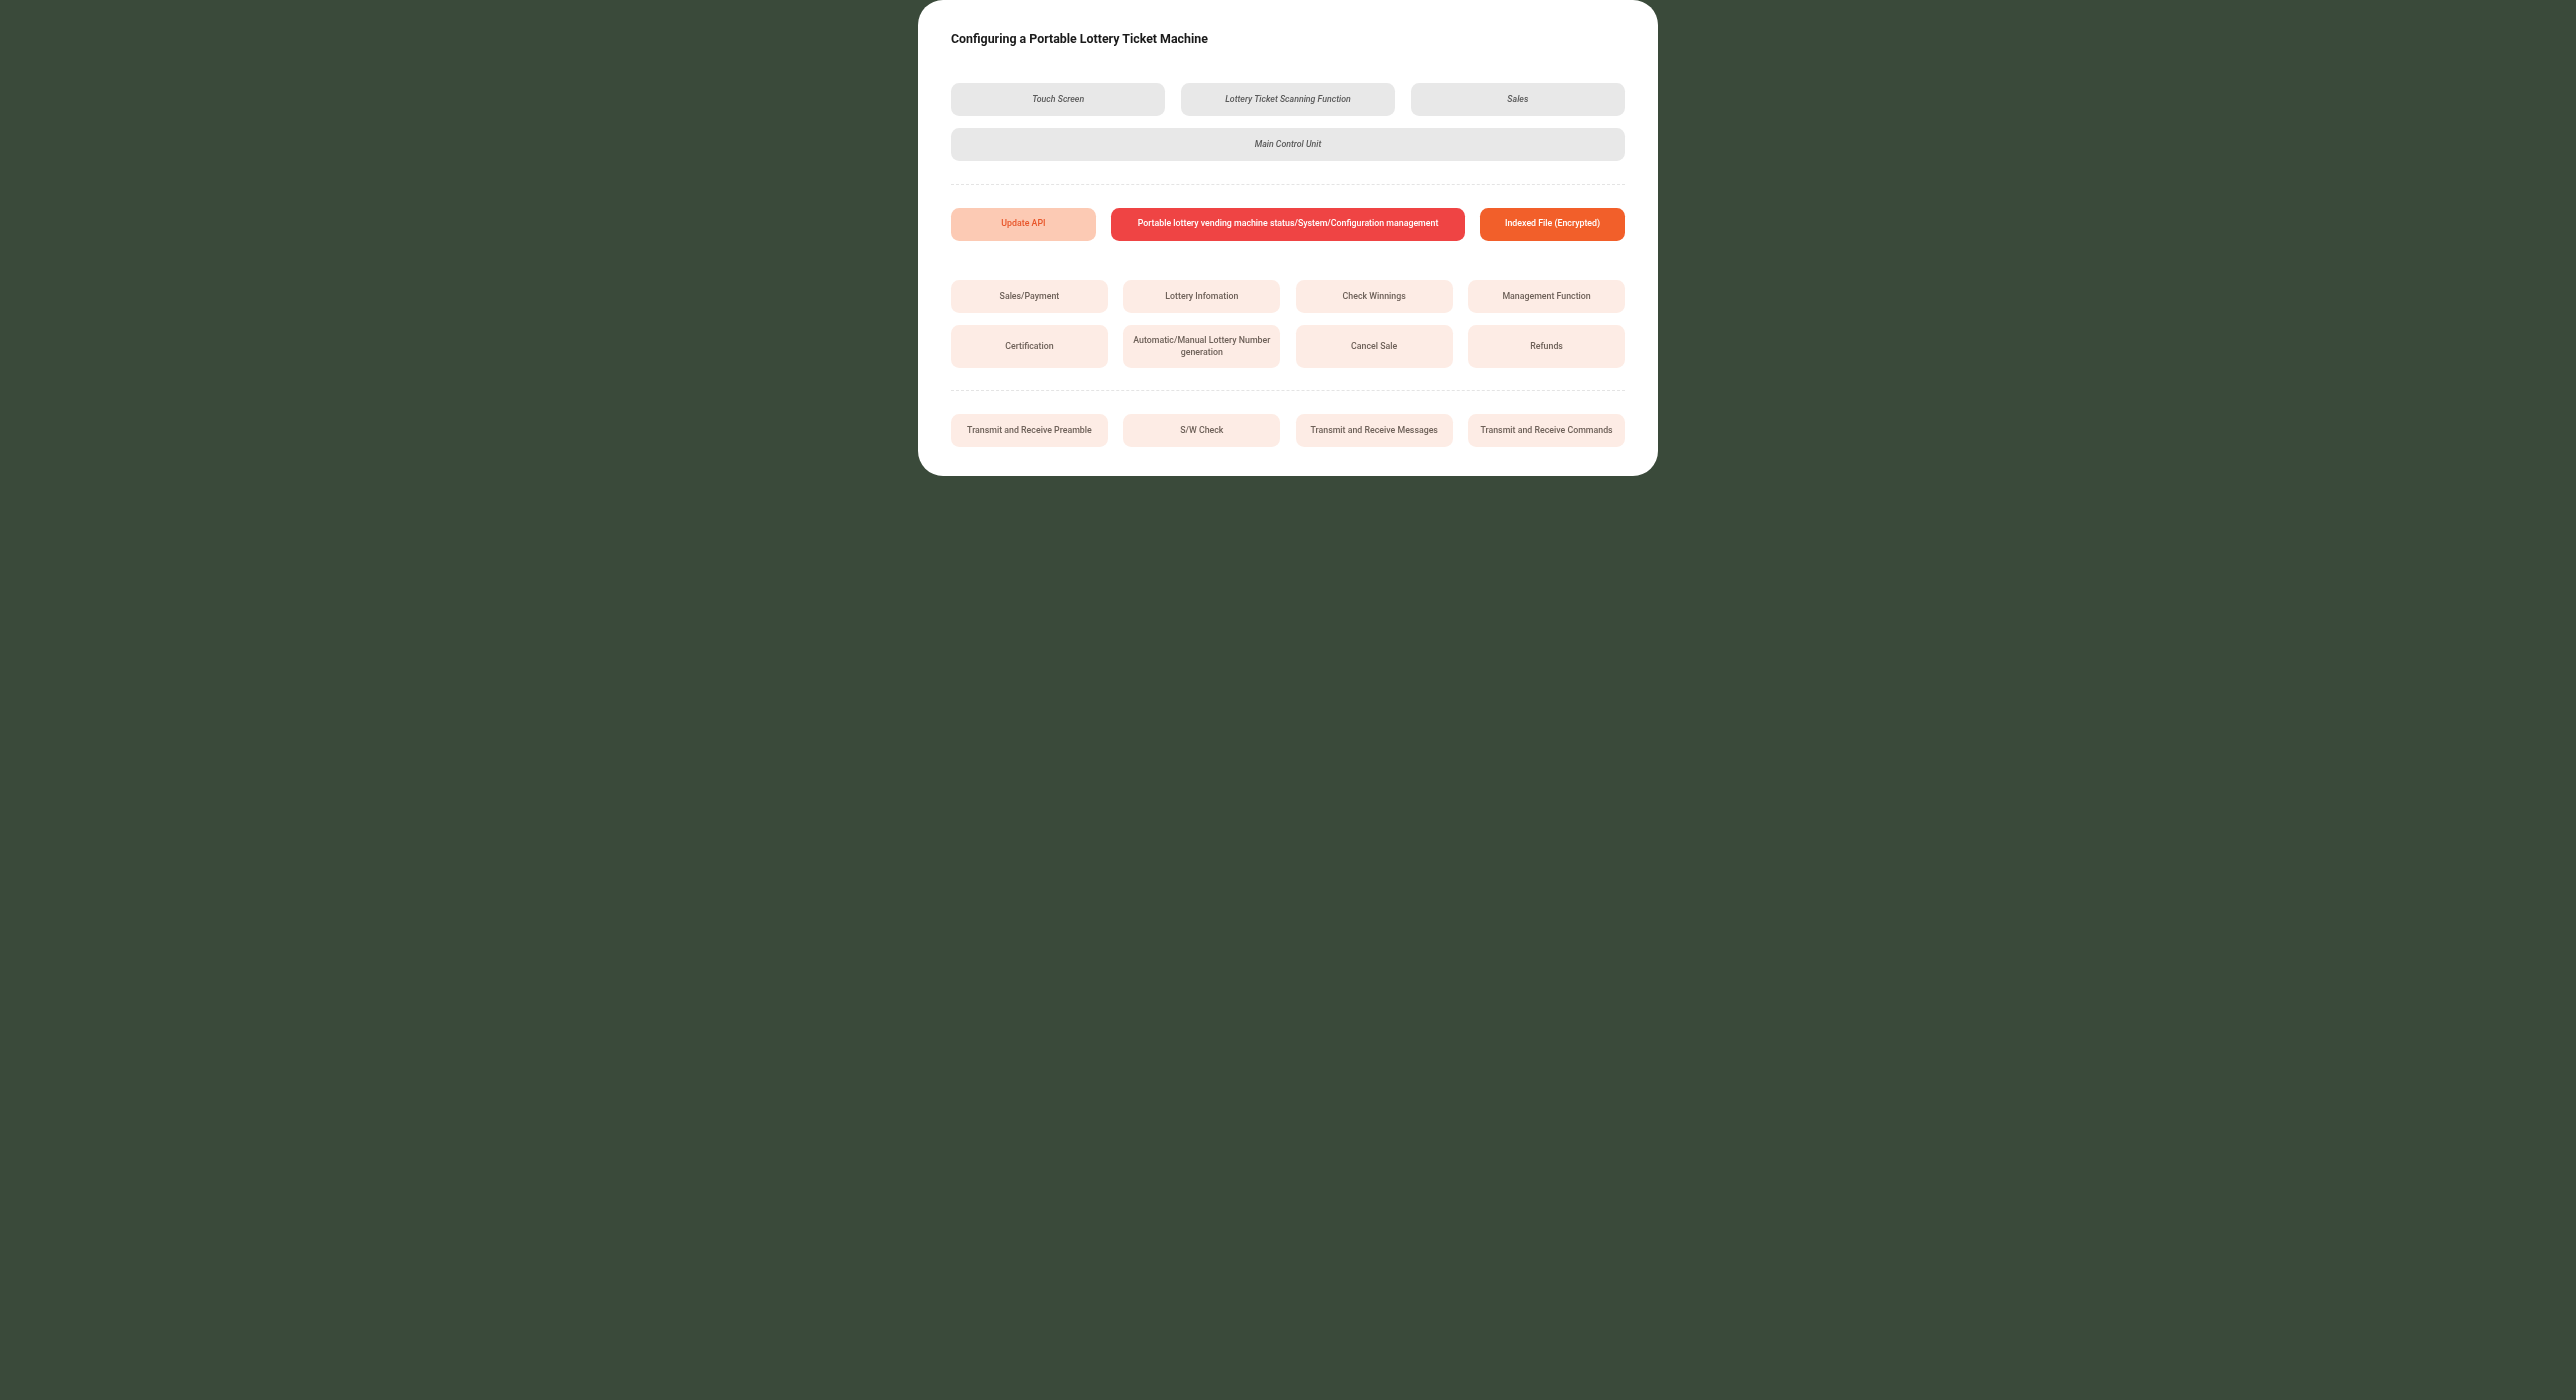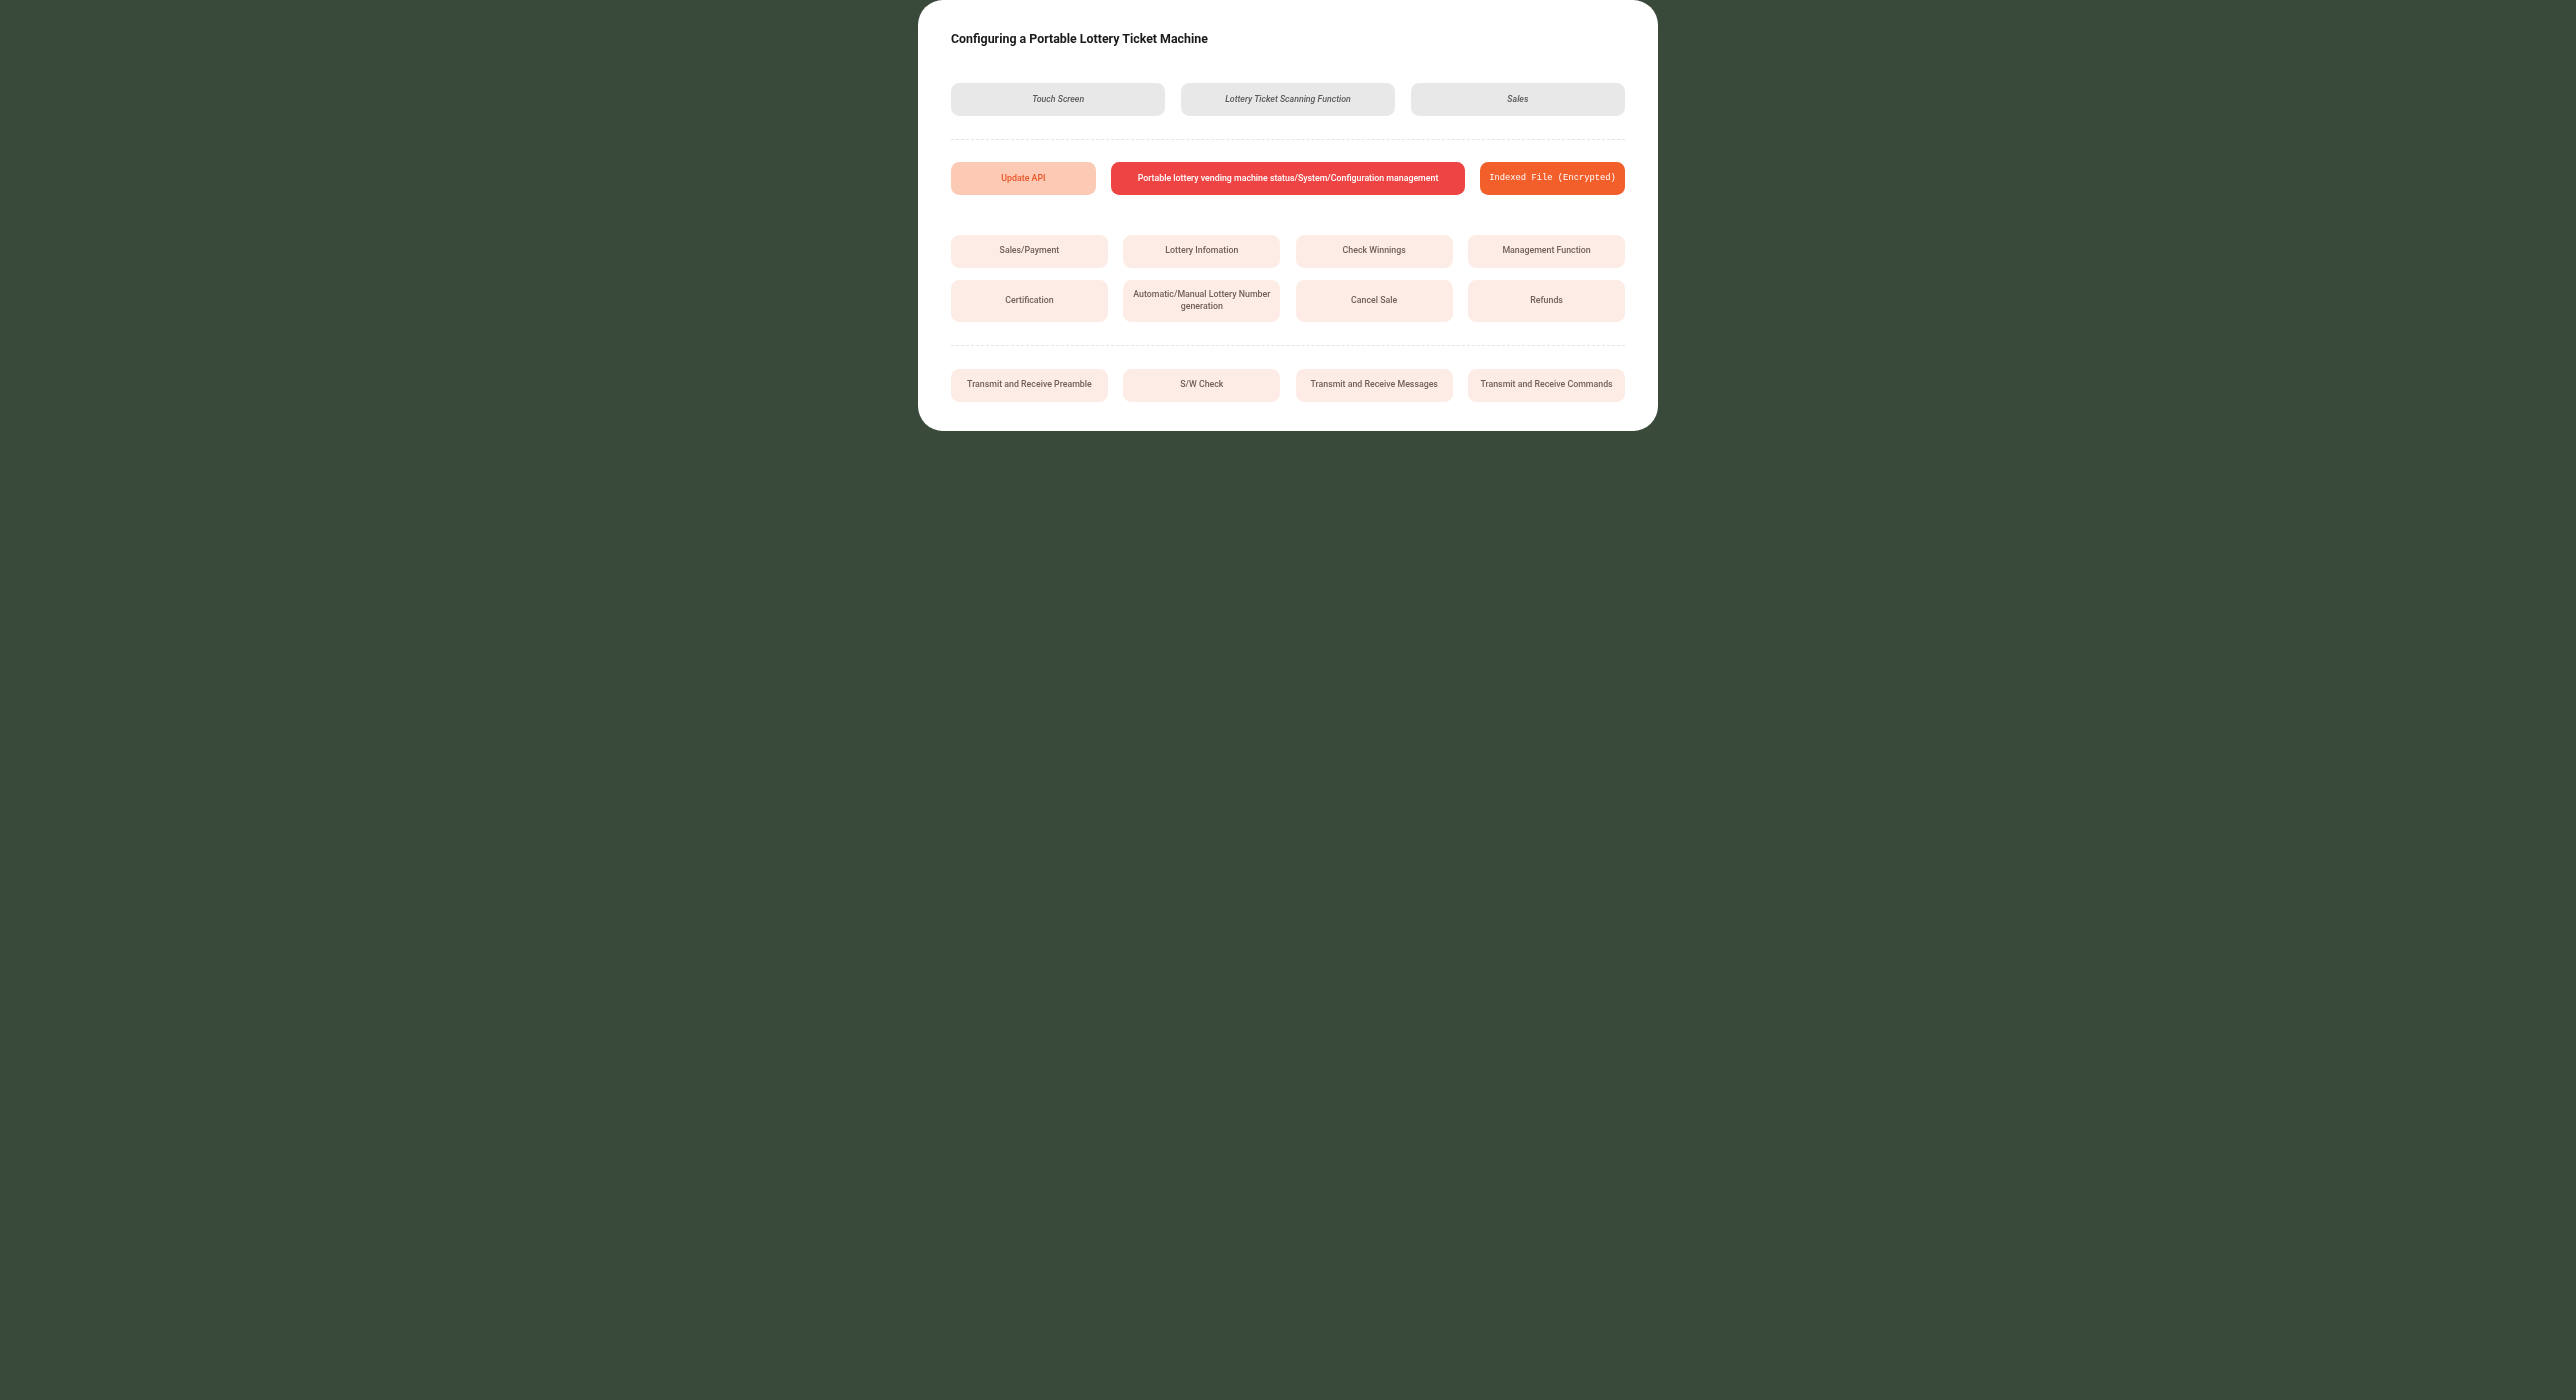--- a/index.html
+++ b/index.html
@@ -67,21 +67,21 @@
     color: #ffffff;
   }
   .box.peach {
     background: #fdece5;
     color: #6e6159;
   }
   .row-3 > .box { flex: 1 1 0; }
   .row-4 > .box { flex: 1 1 0; }
   .row-accent .box:nth-child(1){ flex: 0 0 21.5%; }
   .row-accent .box:nth-child(2){ flex: 1 1 auto; }
-  .row-accent .box:nth-child(3){ flex: 0 0 21.5%; font-family: Liberation Mono, monospace; }
+  .row-accent .box:nth-child(3){ flex: 0 0 21.5%; }
   .divider {
     border: none;
     border-top: 0.5px dashed #e4e4e4;
     margin: 10.3px 0 10.3px 0;
   }
   .spacer-sm { height: 14.4px; }
 </style>
 </head>
 <body>
 
@@ -89,20 +89,23 @@
   <h1 class="title">Configuring a Portable Lottery Ticket Machine</h1>
 
   <div class="section">
 
     <div class="row row-3">
       <div class="box gray">Touch Screen</div>
       <div class="box gray">Lottery Ticket Scanning Function</div>
       <div class="box gray">Sales</div>
     </div>
 
+    <div class="row">
+      <div class="box gray main-unit">Main Control Unit</div>
+    </div>
 
     <hr class="divider">
 
     <div class="row row-accent">
       <div class="box orange-light">Update API</div>
       <div class="box orange-mid">Portable lottery vending machine status/System/Configuration management</div>
       <div class="box orange-strong">Indexed File (Encrypted)</div>
     </div>
 
     <div class="spacer-sm"></div>

